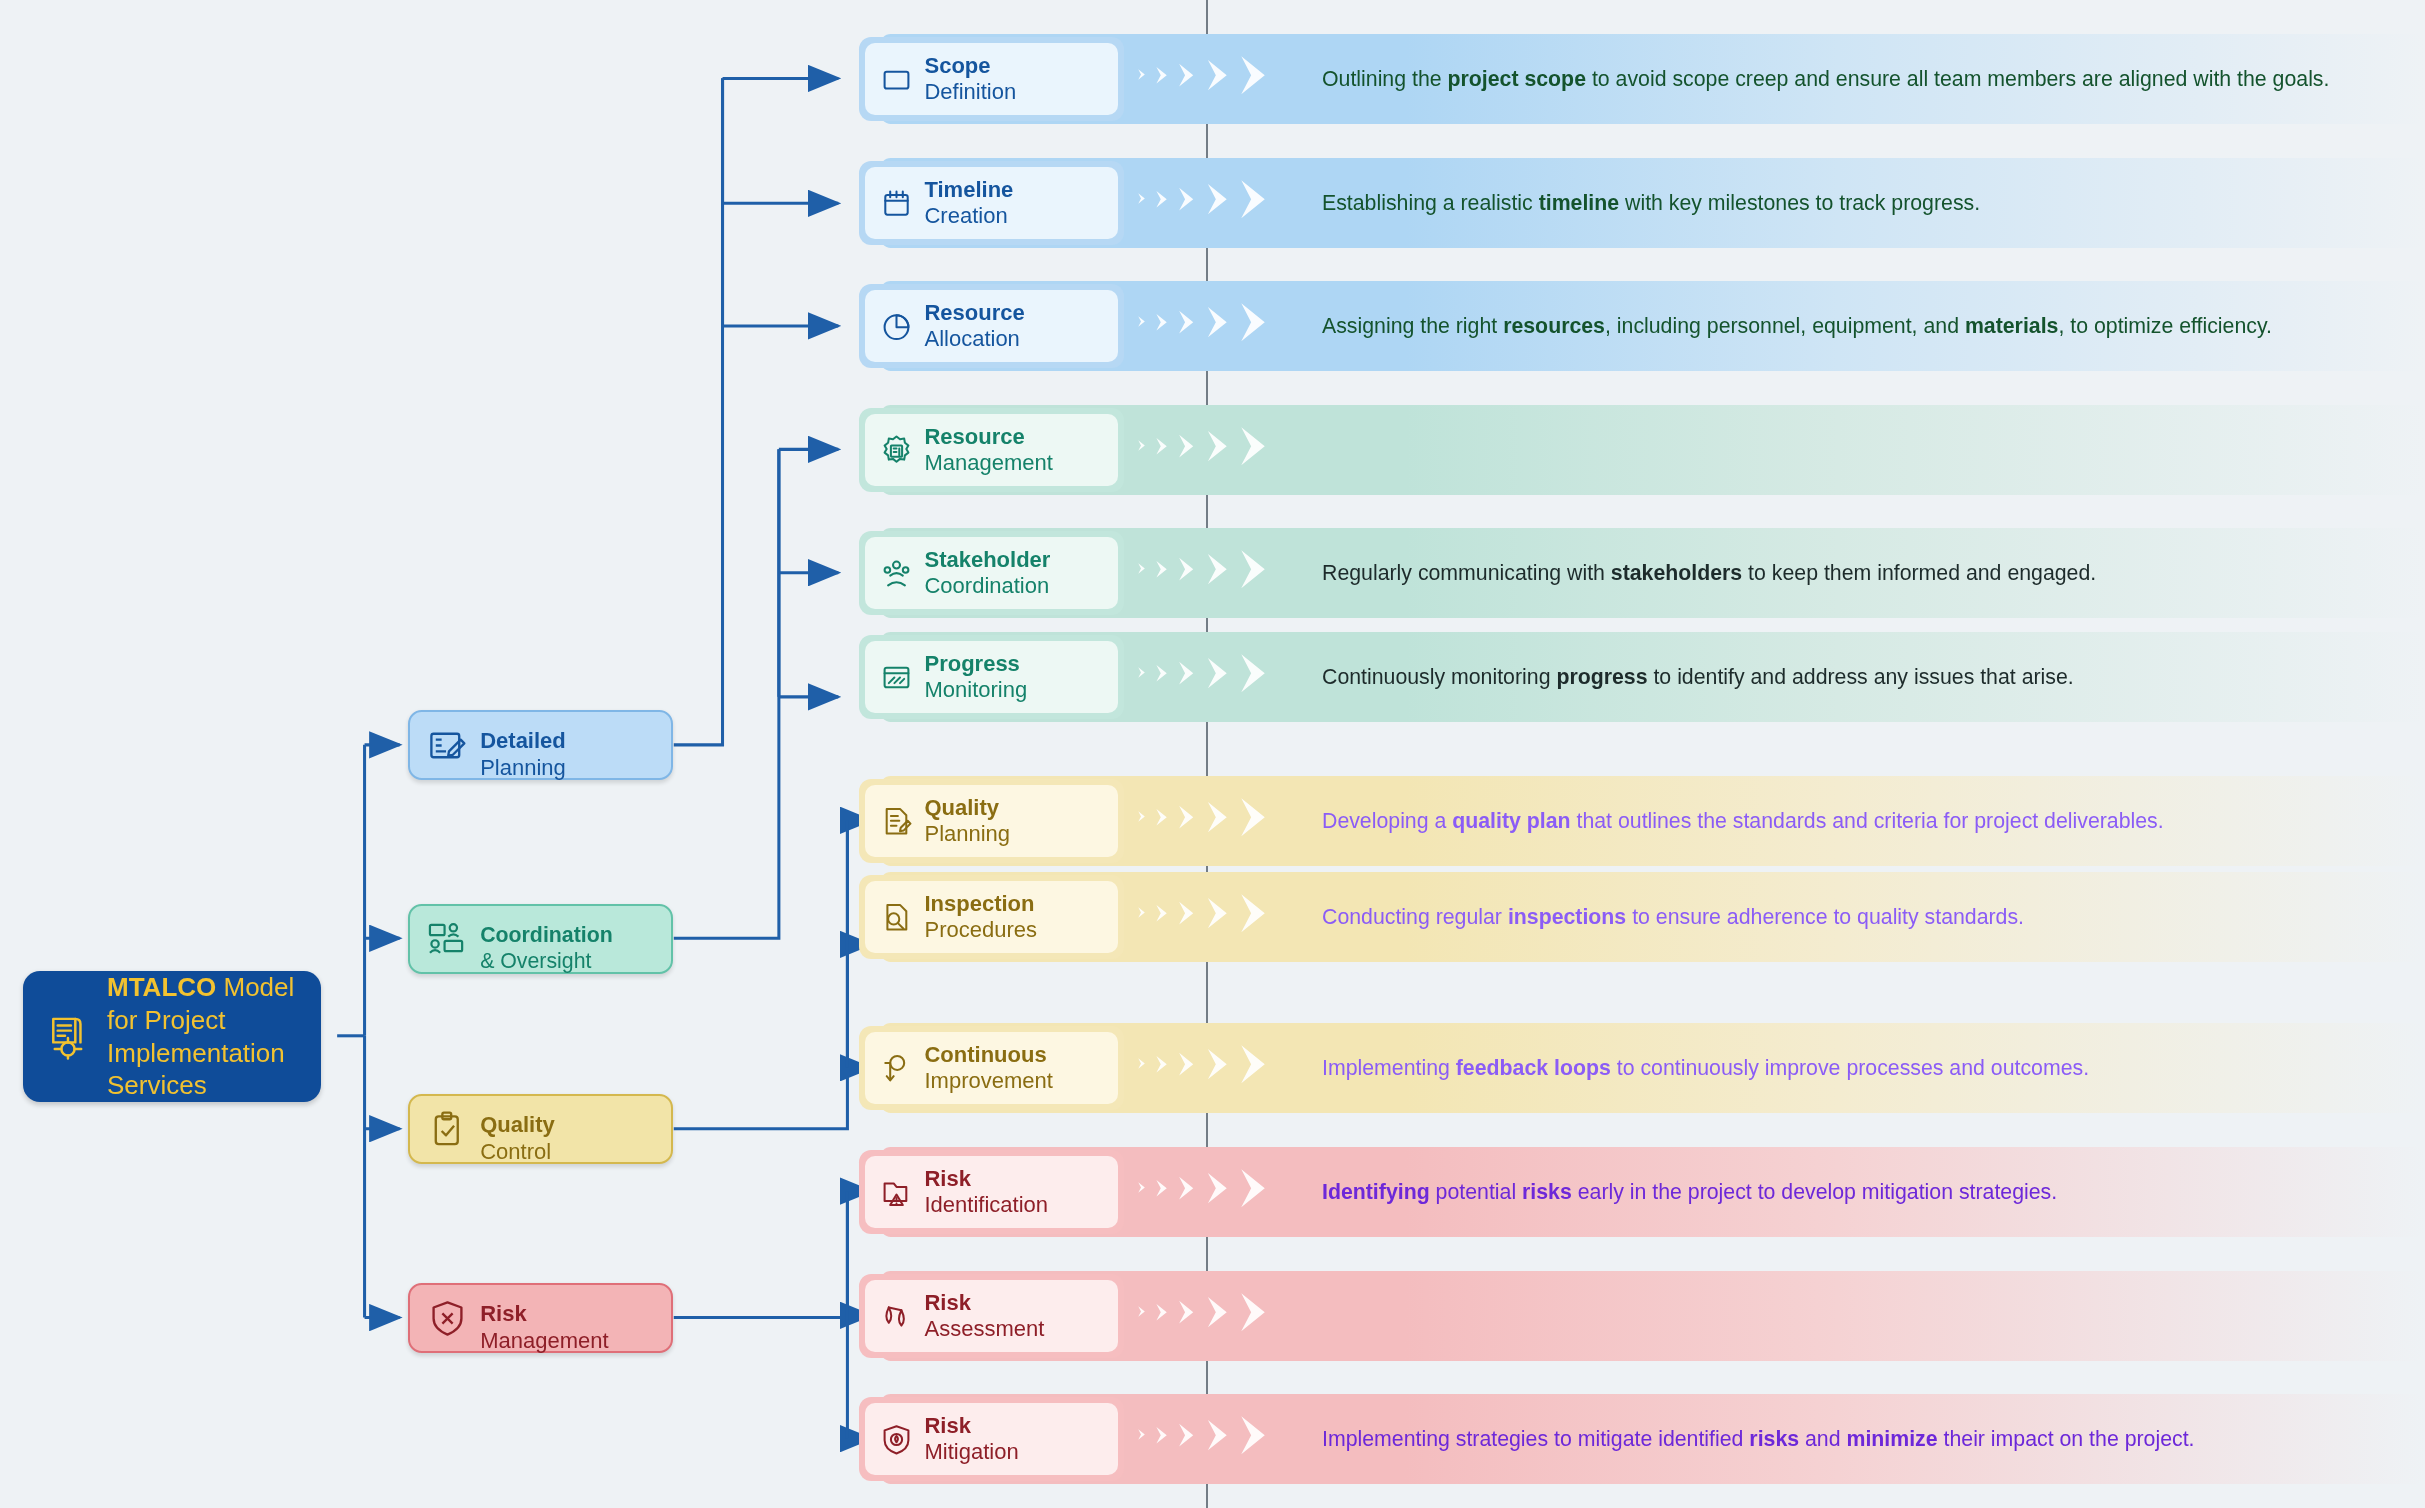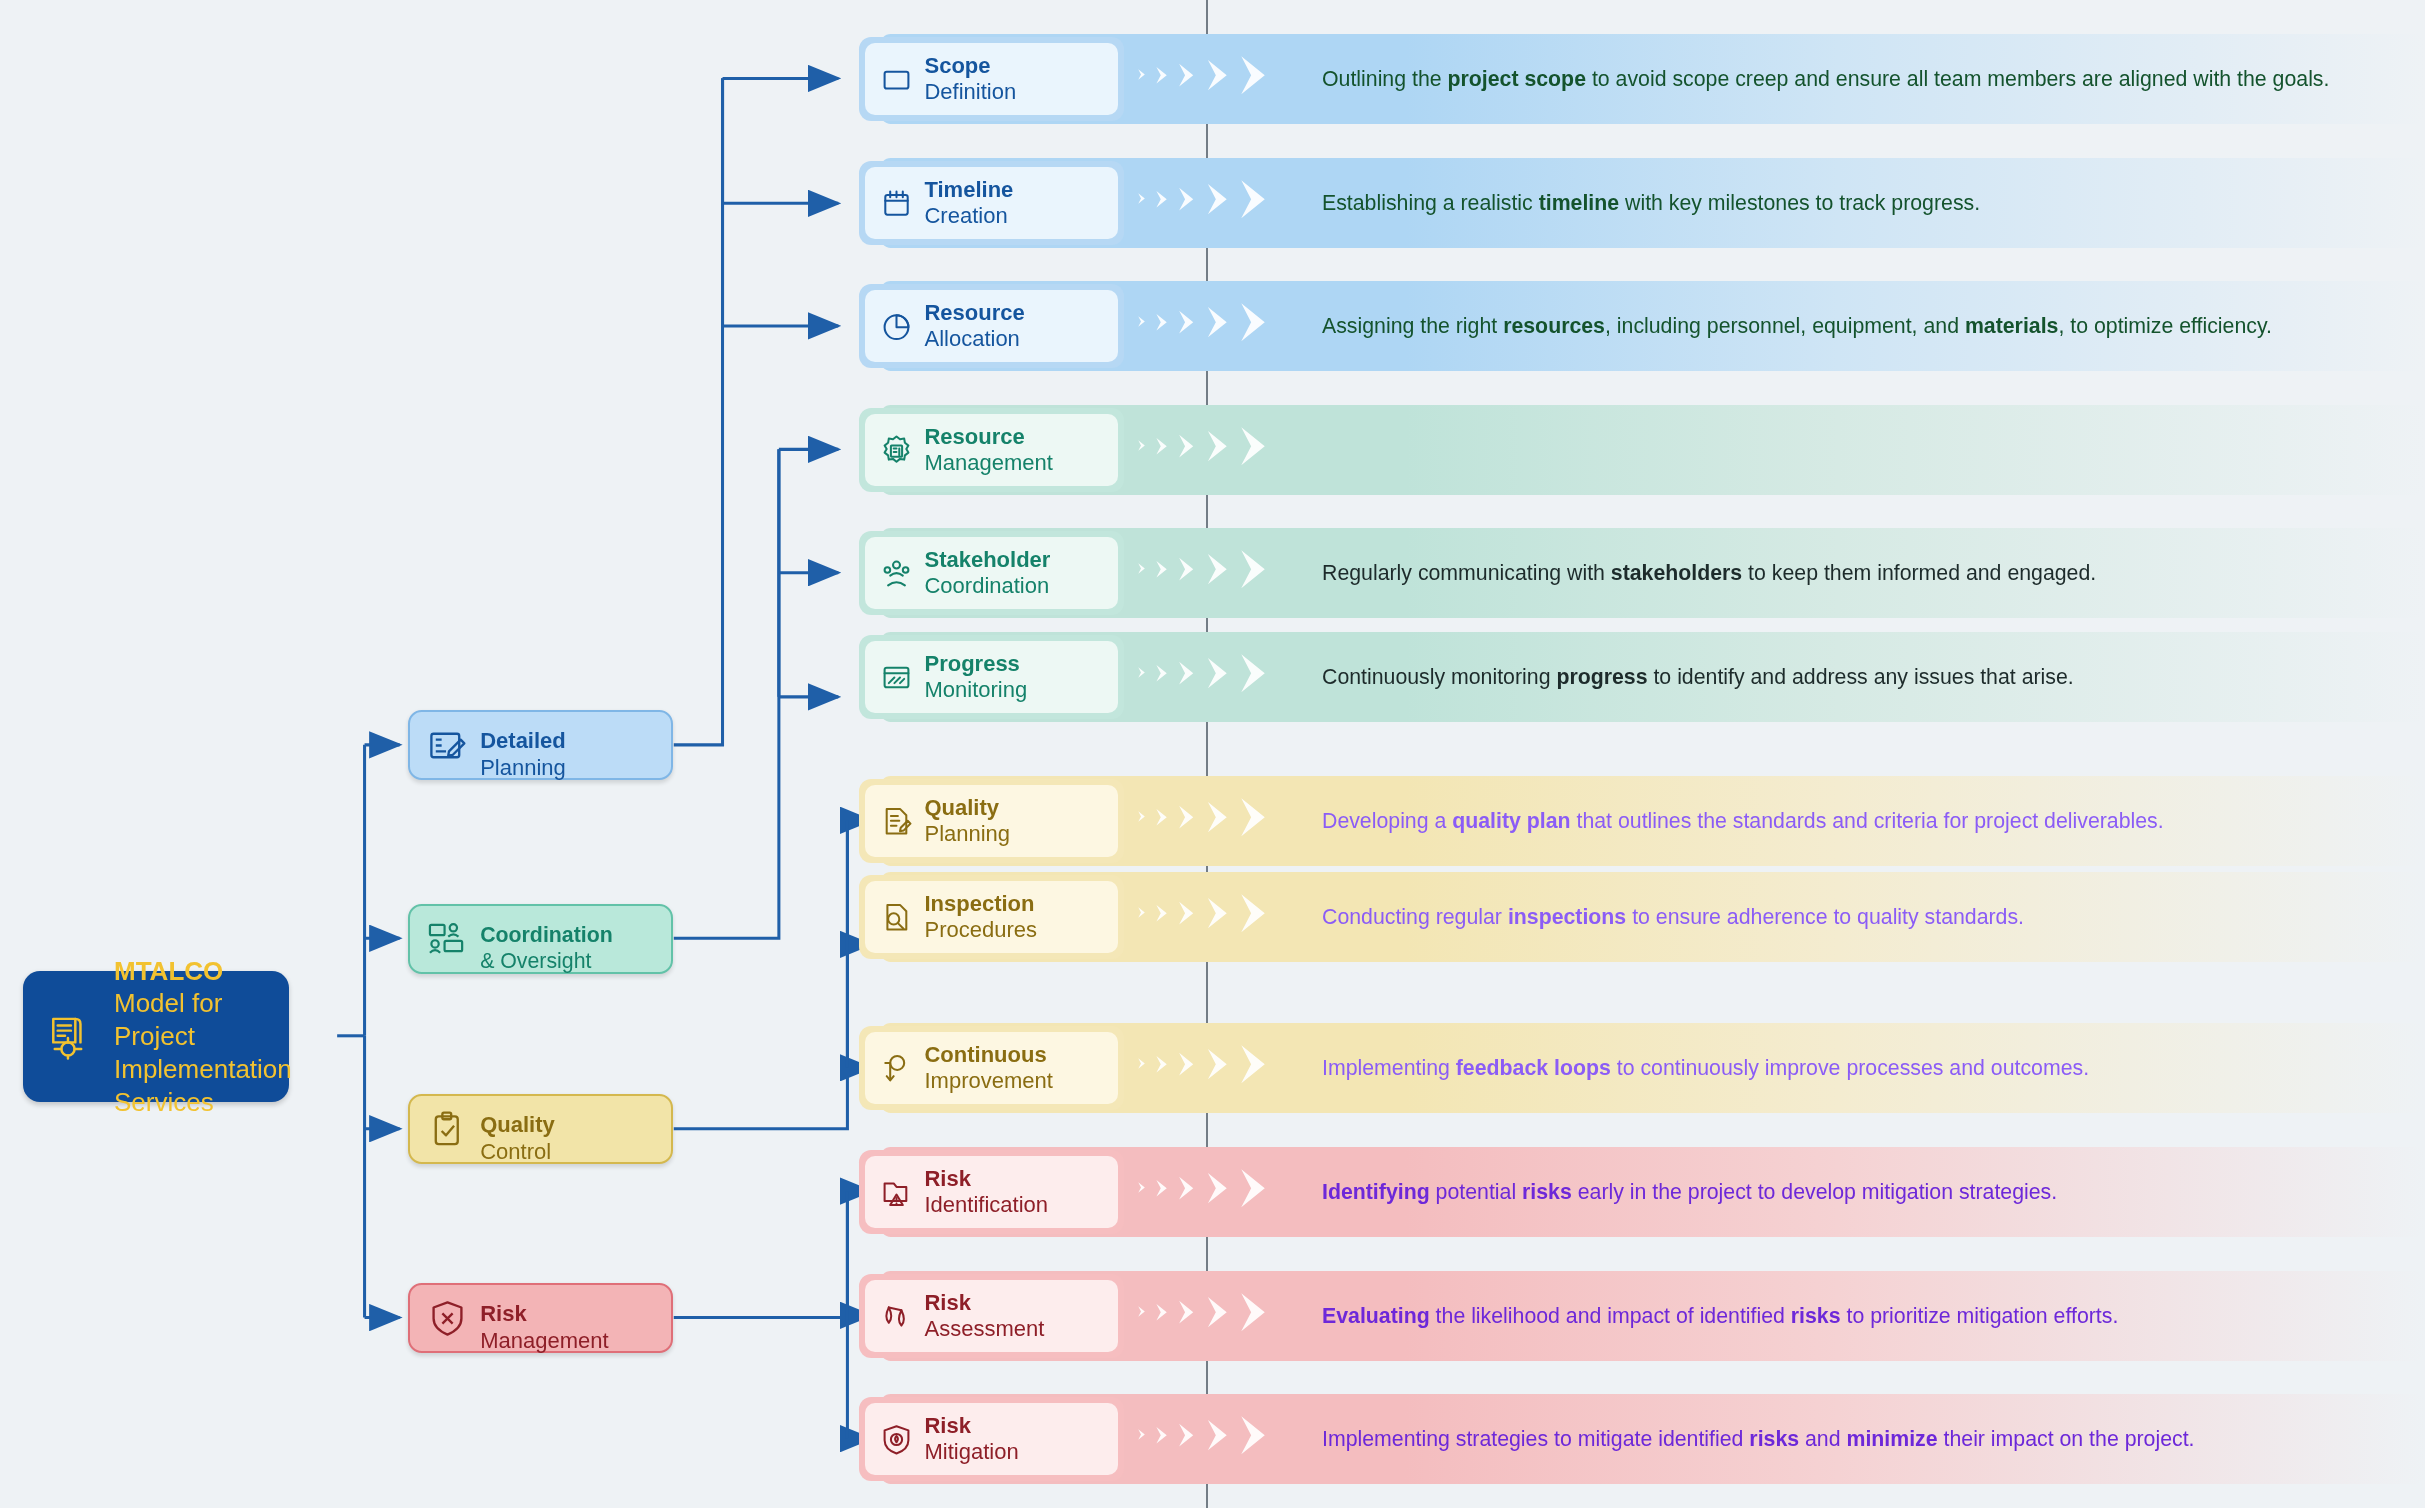--- a/index.html
+++ b/index.html
@@ -16,24 +16,24 @@
 
   
   .guide{
     position:absolute;top:0;bottom:0;width:2.3px;
     background:#4a5560;opacity:.75;
   }
 
   
   .root{
     position:absolute;
-    left:23px;top:971px;width:266px;height:131px;
+    left:23px;top:971px;width:298px;height:131px;
     background:#0f4c99;border-radius:17px;
     box-shadow:0 2.3px 5.3px rgba(0,0,0,.18);
-    display:flex;align-items:center;gap:24px;
+    display:flex;align-items:center;gap:17px;
     padding:0 15.2px 0 20px;box-sizing:border-box;
   }
   .root .ricon{flex:0 0 47px;height:47px;}
   .root .rtext{
     color:#f2c230;font-size:26px;line-height:1.26;font-weight:400;
   }
   .root .rtext b{font-weight:700;}
 
   
   .cat{
@@ -500,23 +500,20 @@
             <span class="s2">Assessment</span>
           </span>
         </div>
         <div class="chev"><svg viewBox="0 0 200 66" width="152" height="50">
             <path d="M0,20 L8.68,27 L0,34 L3.6456,27 Z" fill="#ffffff" opacity="0.92"></path>
             <path d="M24,17 L37.64,28 L24,39 L29.7288,28 Z" fill="#ffffff" opacity="0.92"></path>
             <path d="M54,13 L72.6,28 L54,43 L61.812,28 Z" fill="#ffffff" opacity="0.92"></path>
             <path d="M92,8 L116.8,28 L92,48 L102.416,28 Z" fill="#ffffff" opacity="0.92"></path>
             <path d="M136,3 L167,28 L136,53 L149.02,28 Z" fill="#ffffff" opacity="0.92"></path>
           </svg></div>
-        <div class="desc red">
-          <div><b>Evaluating</b> the likelihood and impact of identified <b>risks</b> to prioritize mitigation efforts.</div>
-        </div>
       </div>
       <div class="row" style="top: 1394px;">
         <div class="band red"></div>
         <div class="pill red"></div>
         <div class="card red">
           <span class="sicon"><svg viewBox="0 0 50 50" width="35" height="35" fill="none" stroke="#8e1f28" stroke-width="2.9" stroke-linejoin="round" stroke-linecap="round">
               <path d="M25 6 L42 12 v14 q0 13-17 19 Q8 39 8 26 V12z"></path>
               <circle cx="25" cy="25" r="8"></circle>
               <path d="M25 20 q4 4 0 9 q-4-5 0-9z"></path>
             </svg></span>

